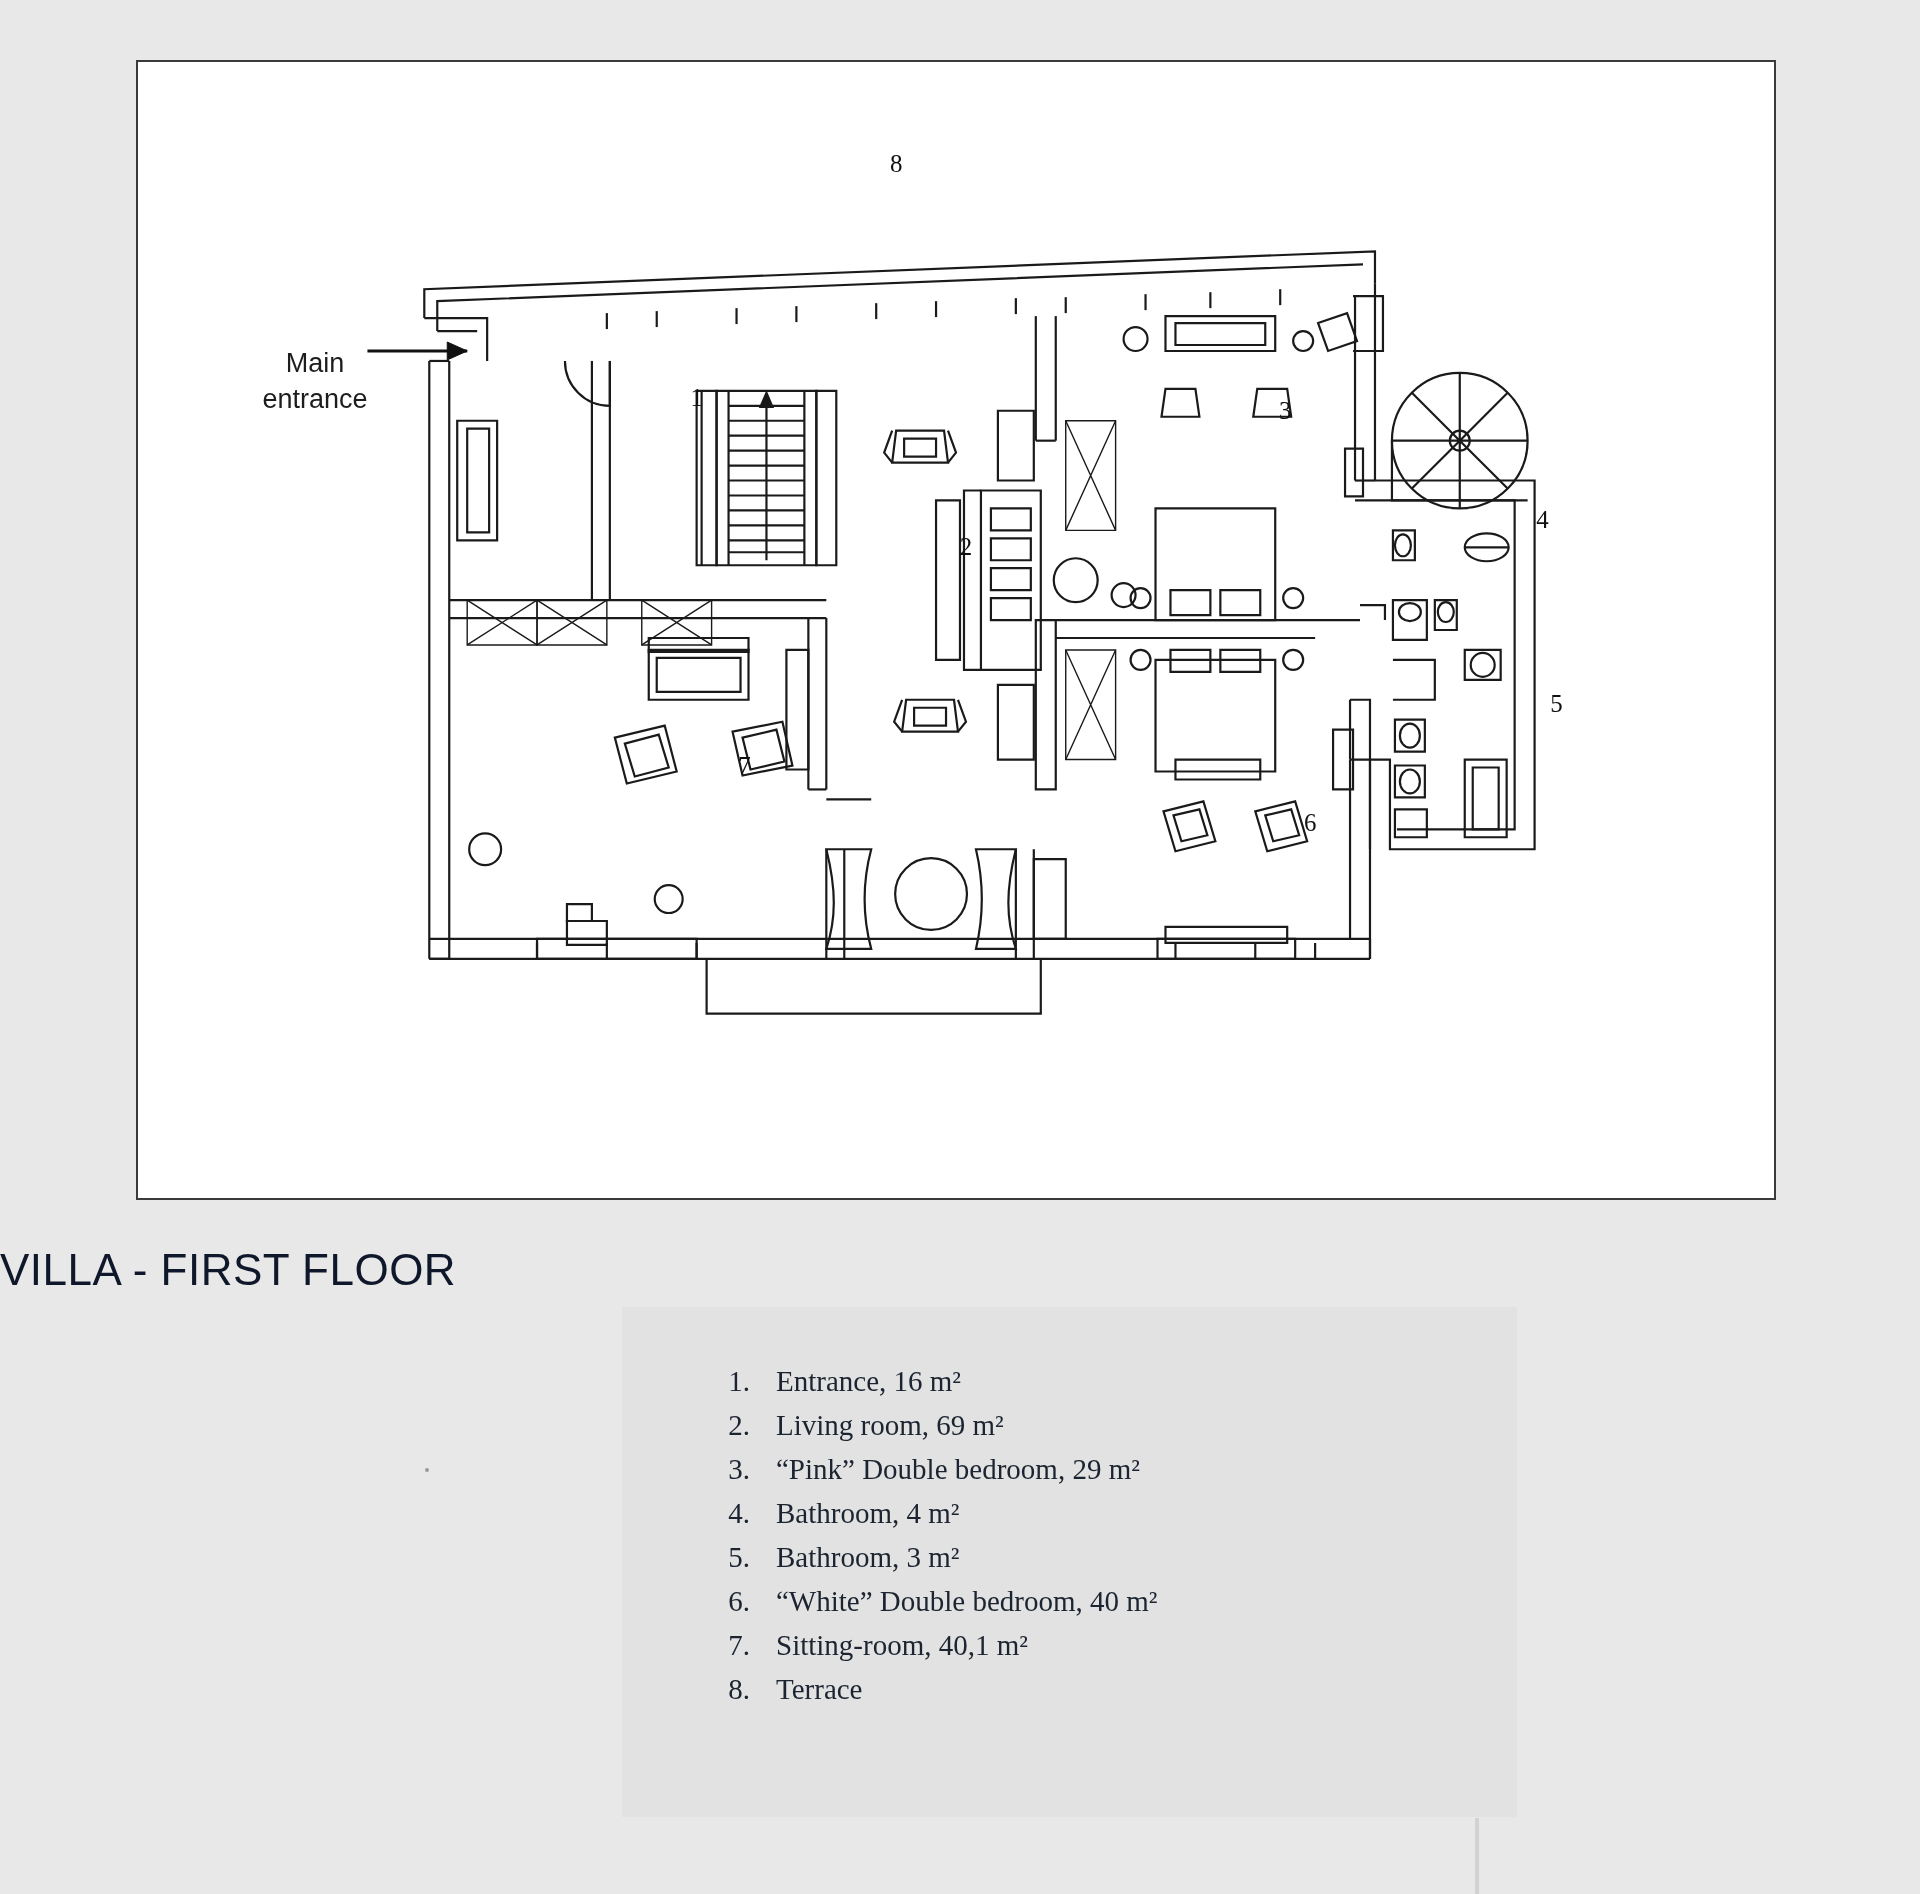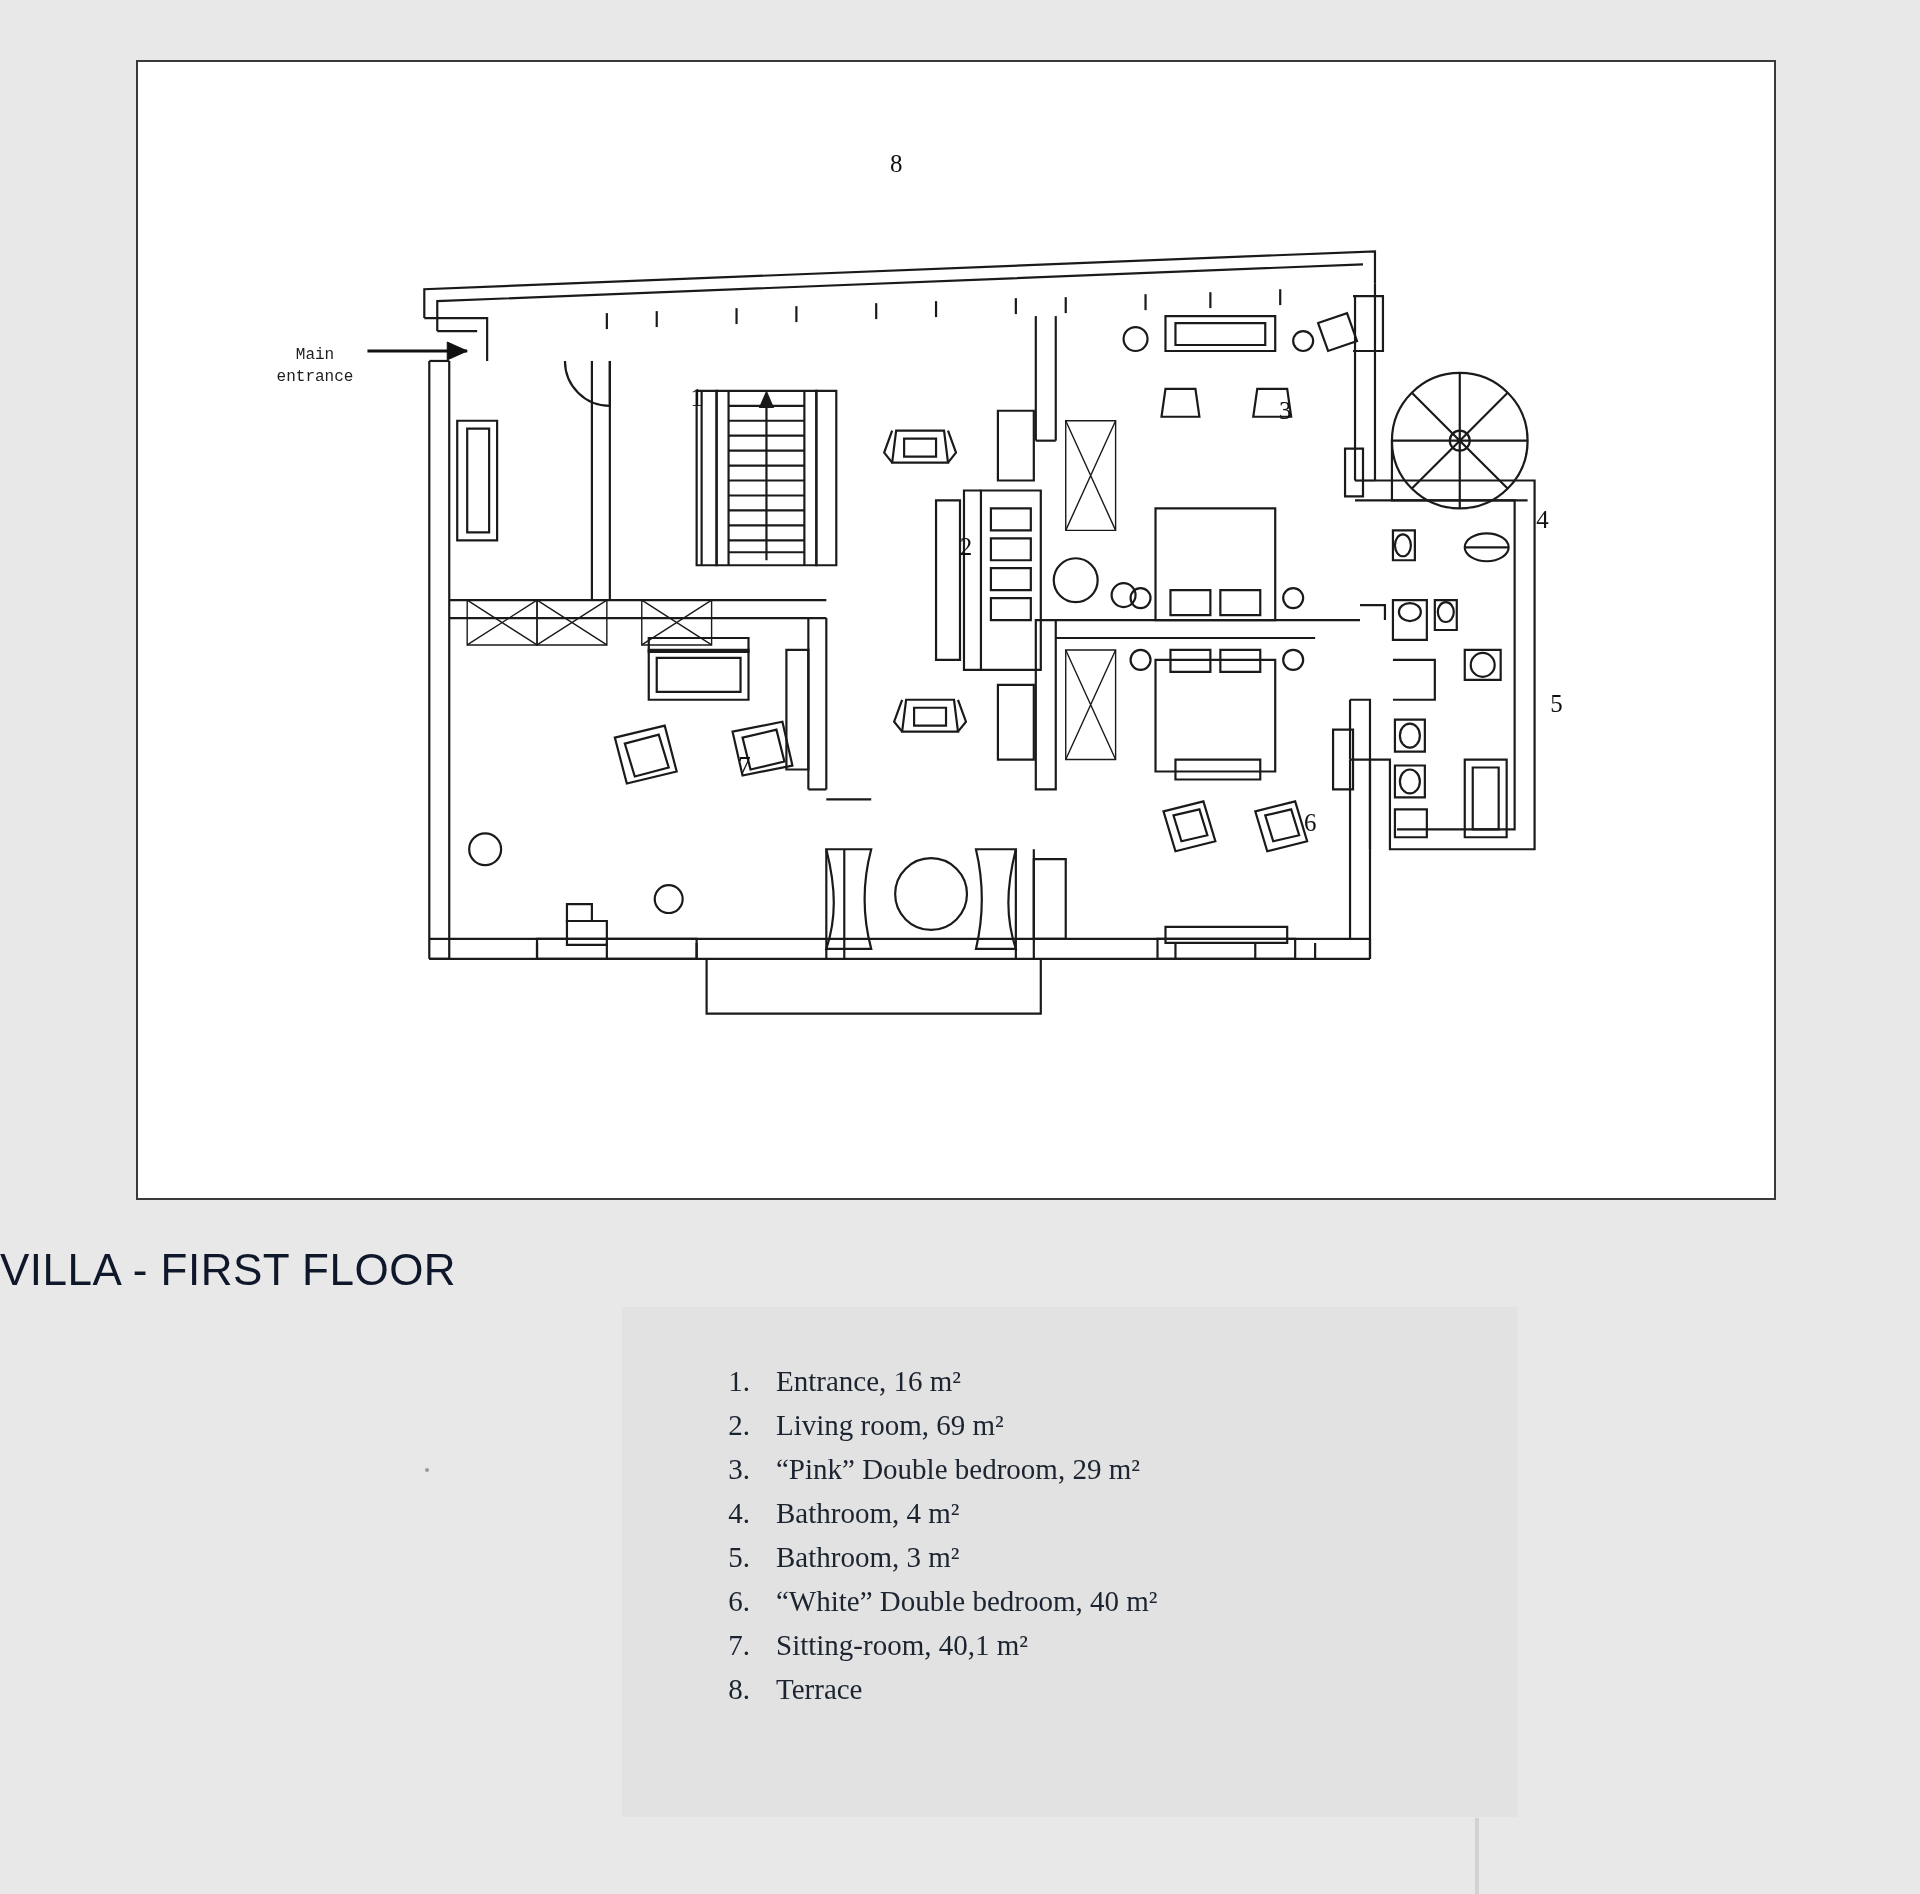--- a/index.html
+++ b/index.html
@@ -36,24 +36,24 @@
     display: block;
   }
 
   
   #entrance-annotation {
     position: absolute;
     left: 245px;
     top: 345px;
     width: 140px;
     text-align: center;
-    font-size: 16px;
+    font-size: 27px;
     color: #1d1d1d;
     line-height: 1.35;
-    font-family: Liberation Mono, monospace;
+    font-family: Liberation Sans, sans-serif;
   }
 
   
   #plan-title {
     position: absolute;
     left: 0;
     top: 1245px;
     width: 1920px;
     text-align: left;
     font-size: 44px;

